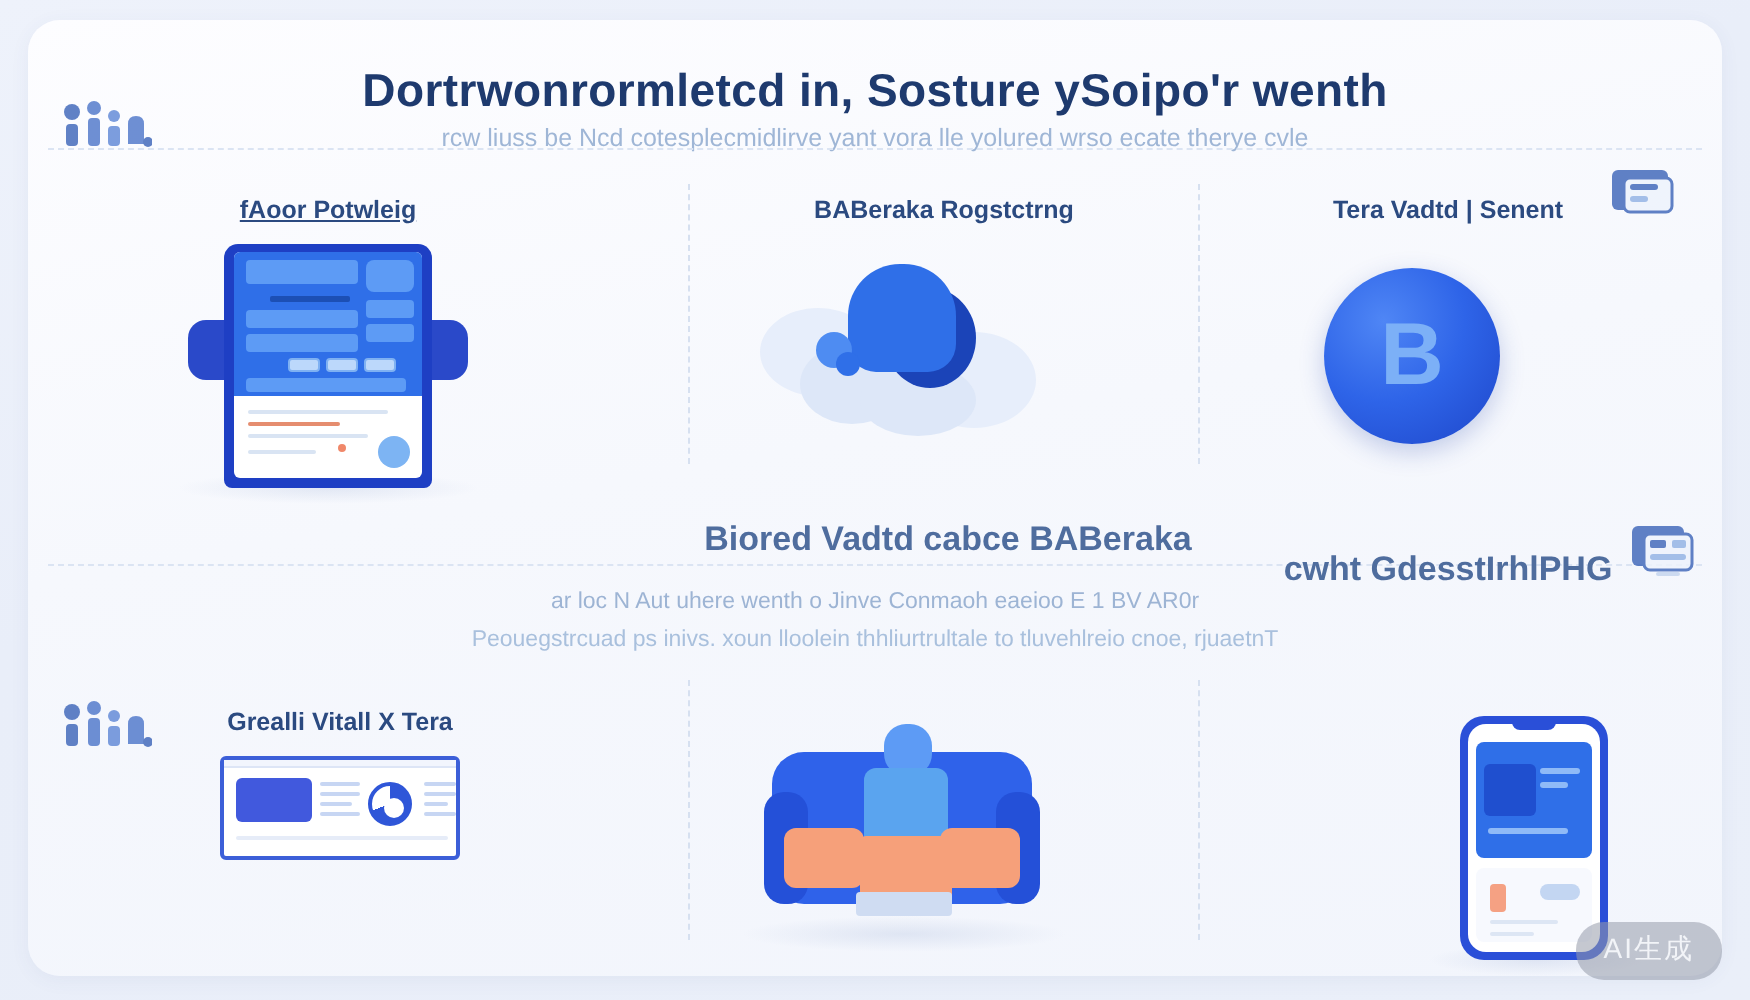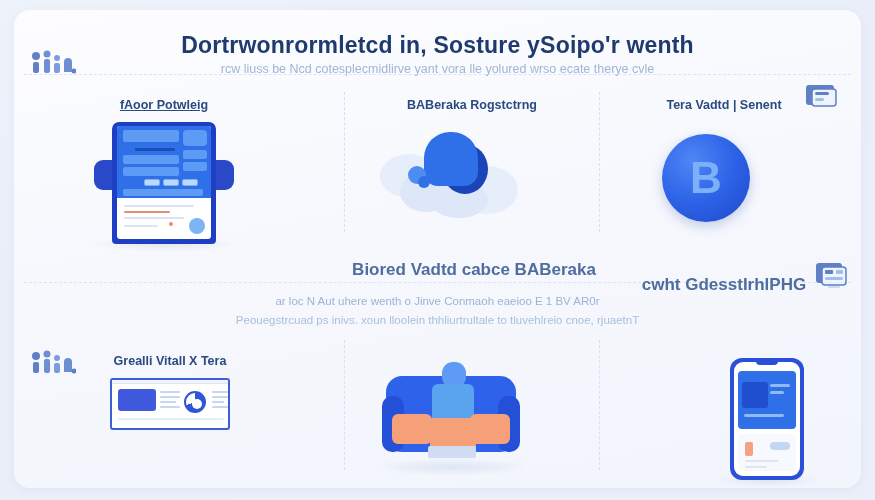--- a/index.html
+++ b/index.html
@@ -368,14 +368,15 @@
         <rect x="11" y="10" width="8" height="4" rx="1" fill="#3a63b8"></rect>
         <rect x="22" y="10" width="7" height="4" rx="1" fill="#8fb0e4"></rect>
         <rect x="11" y="17" width="18" height="3" rx="1.5" fill="#8fb0e4"></rect>
         <rect x="14" y="26" width="12" height="2" rx="1" fill="#c3d4ee"></rect>
       </svg>
     </div>
 
   </div>
 
 
+  <div class="ai-badge">AI生成</div>
 
 </div>
 
 </body></html>

